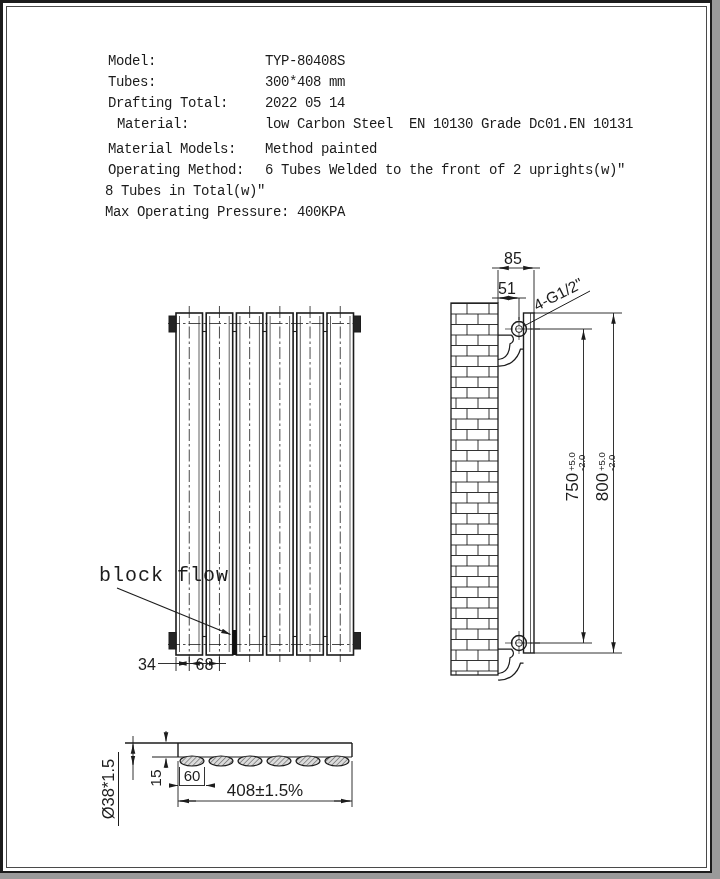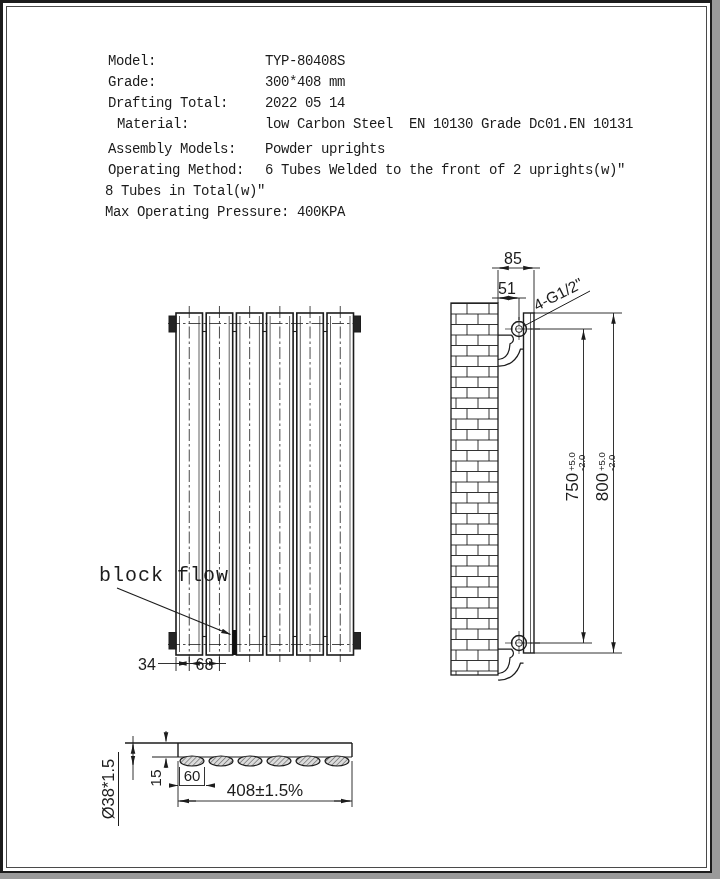--- a/index.html
+++ b/index.html
@@ -28,31 +28,31 @@
 <div class="page">
   <div class="shadow-right"></div>
   <div class="shadow-bottom"></div>
   <div class="frame-outer"></div>
   <div class="frame-inner"></div>
 
   <div>
     <div class="spec" style="left:108px;top:53px">Model:</div>
     <div class="spec" style="left:265px;top:53px">TYP-80408S</div>
 
-    <div class="spec" style="left:108px;top:74px">Grade:</div>
+    <div class="spec" style="left:108px;top:74px">Tubes:</div>
     <div class="spec u" style="left:265px;top:74px">300*408 mm</div>
 
     <div class="spec" style="left:108px;top:95px">Drafting Total:</div>
     <div class="spec u" style="left:265px;top:95px">2022 05 14</div>
 
     <div class="spec" style="left:117px;top:116px">Material:</div>
     <div class="spec" style="left:265px;top:116px">low Carbon Steel  EN 10130 Grade Dc01.EN 10131</div>
 
-    <div class="spec" style="left:108px;top:141px">Assembly Models:</div>
-    <div class="spec" style="left:265px;top:141px">Powder uprights</div>
+    <div class="spec" style="left:108px;top:141px">Material Models:</div>
+    <div class="spec" style="left:265px;top:141px">Method painted</div>
 
     <div class="spec" style="left:108px;top:162px">Operating Method:</div>
     <div class="spec" style="left:265px;top:162px">6 Tubes Welded to the front of 2 uprights(w)"</div>
 
     <div class="spec" style="left:105px;top:183px">8 Tubes in Total(w)"</div>
     <div class="spec" style="left:105px;top:204px">Max Operating Pressure: 400KPA</div>
   </div>
 
   <svg viewBox="0 0 720 639" style="position:absolute;left:0;top:240px;width:720px;height:639px" stroke-linecap="butt" fill="none">
     <defs>

